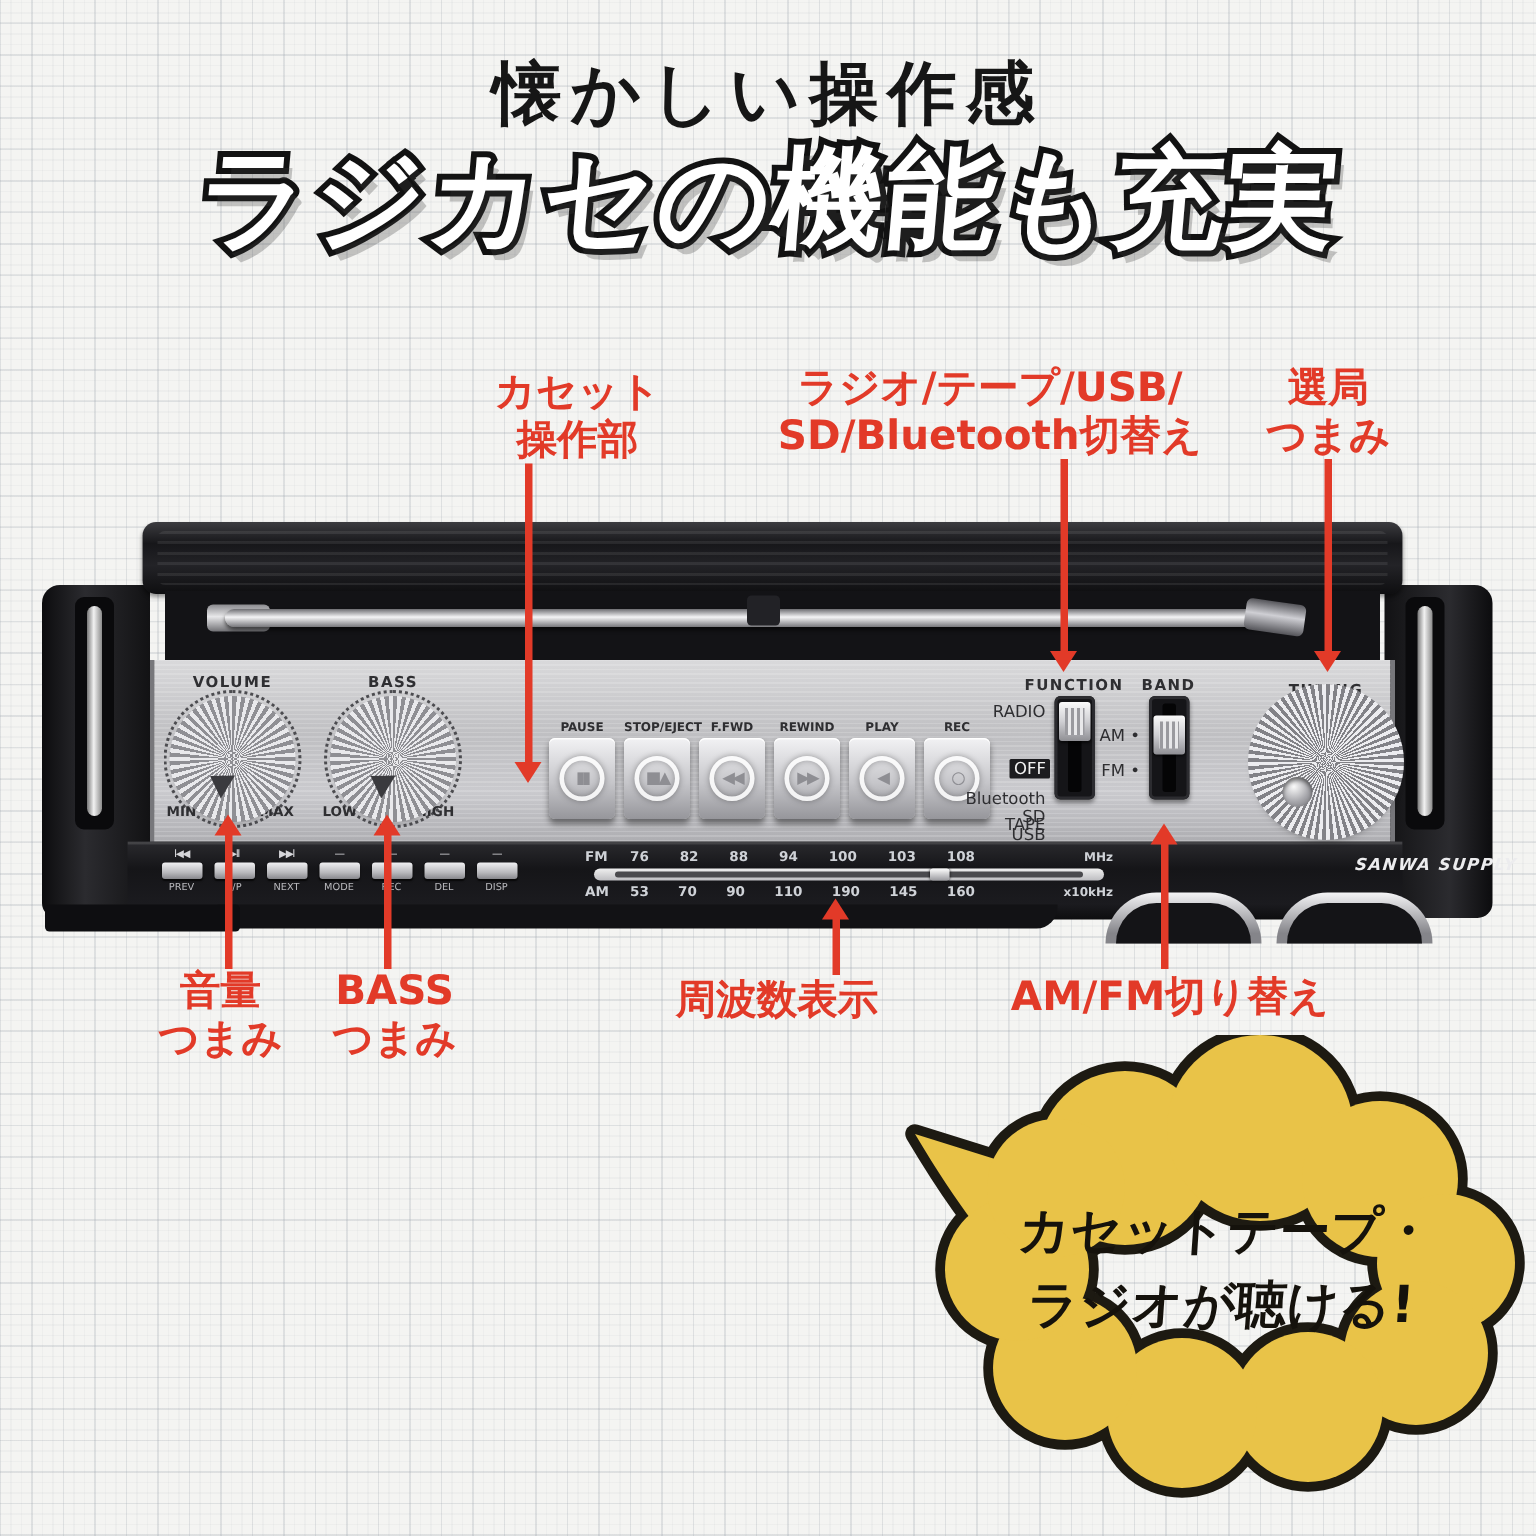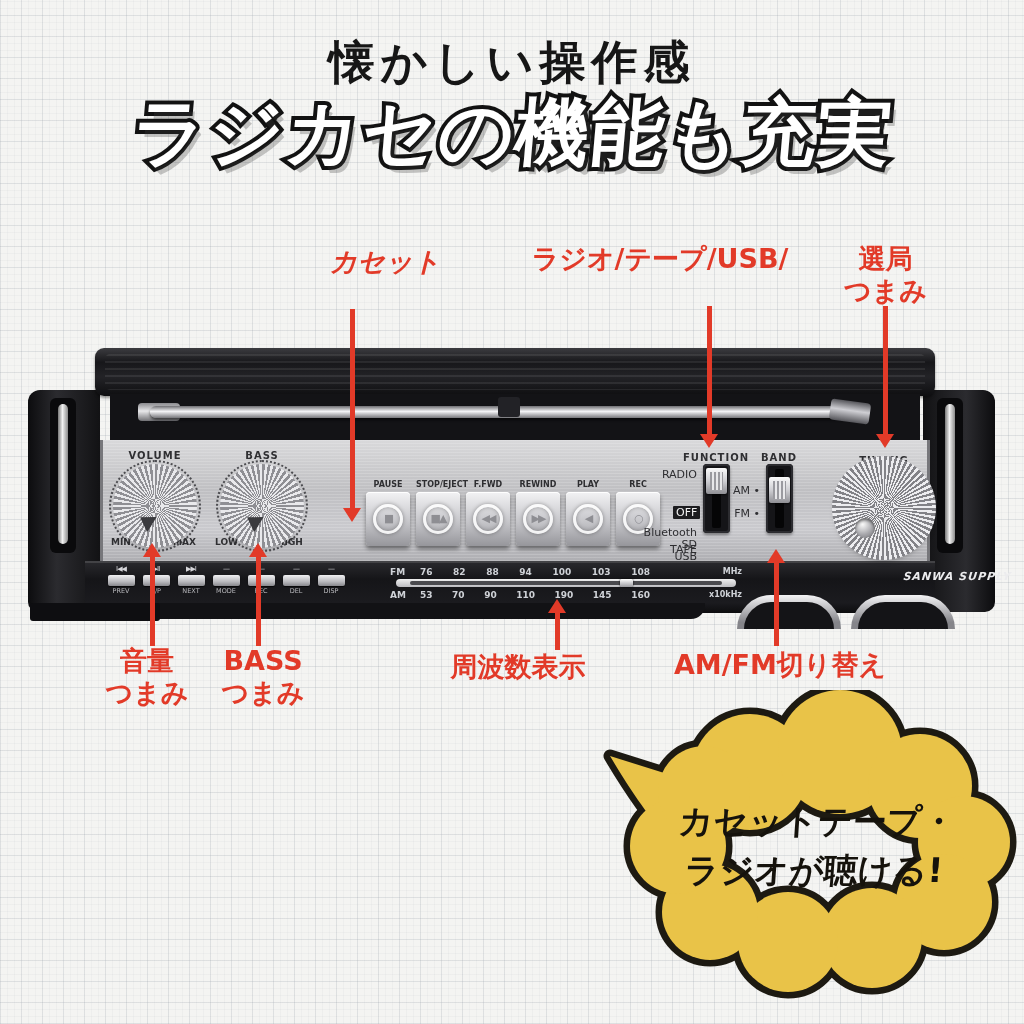--- a/index.html
+++ b/index.html
@@ -134,25 +134,27 @@
     font-size:34px;line-height:1.45;font-weight:800;color:#15120c;transform:skewX(-4deg);}
 </style>
 </head>
 <body>
 
 <div class="stage">
 
   <div class="abs subtitle">懐かしい操作感</div>
   <div class="abs title">ラジカセの機能も充実</div>
 
-  <div class="abs callout" style="left:300px;top:246px;width:170px;font-style:italic;">
+  <div class="abs callout" style="left:300px;top:246px;width:170px;">
     <div>カセット</div>
+    <div>操作部</div>
   </div>
   <div class="abs callout" style="left:488px;top:243px;width:344px;">
     <div>ラジオ/テープ/USB/</div>
+    <div>SD/Bluetooth切替え</div>
   </div>
   <div class="abs callout" style="left:828px;top:243px;width:115px;">
     <div>選局</div>
     <div>つまみ</div>
   </div>
 
   <div class="abs callout" style="left:92px;top:645px;width:110px;">
     <div>音量</div>
     <div>つまみ</div>
   </div>

